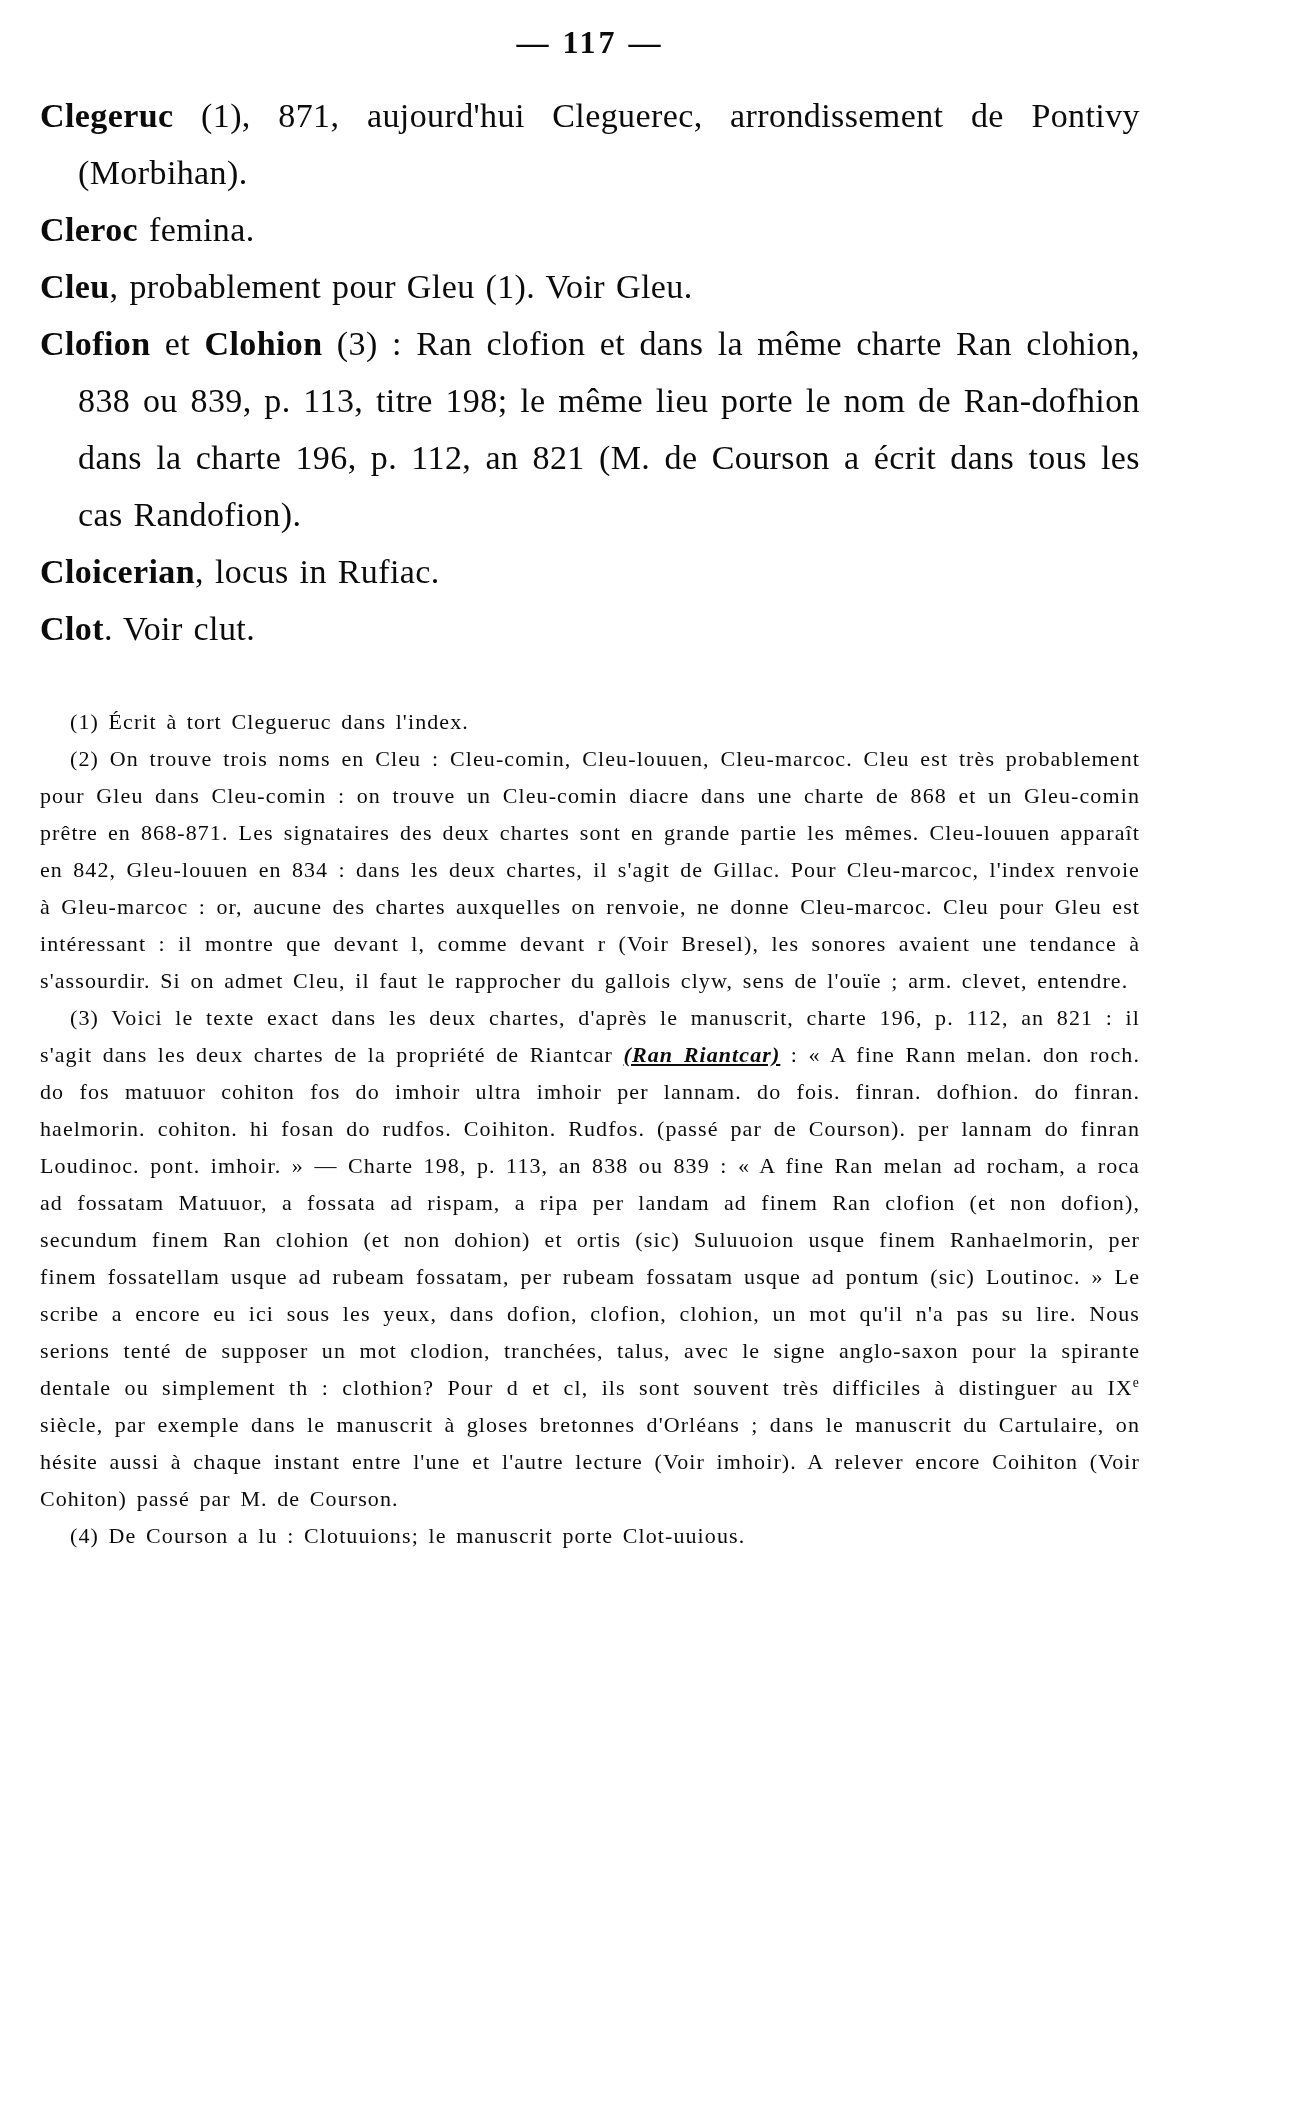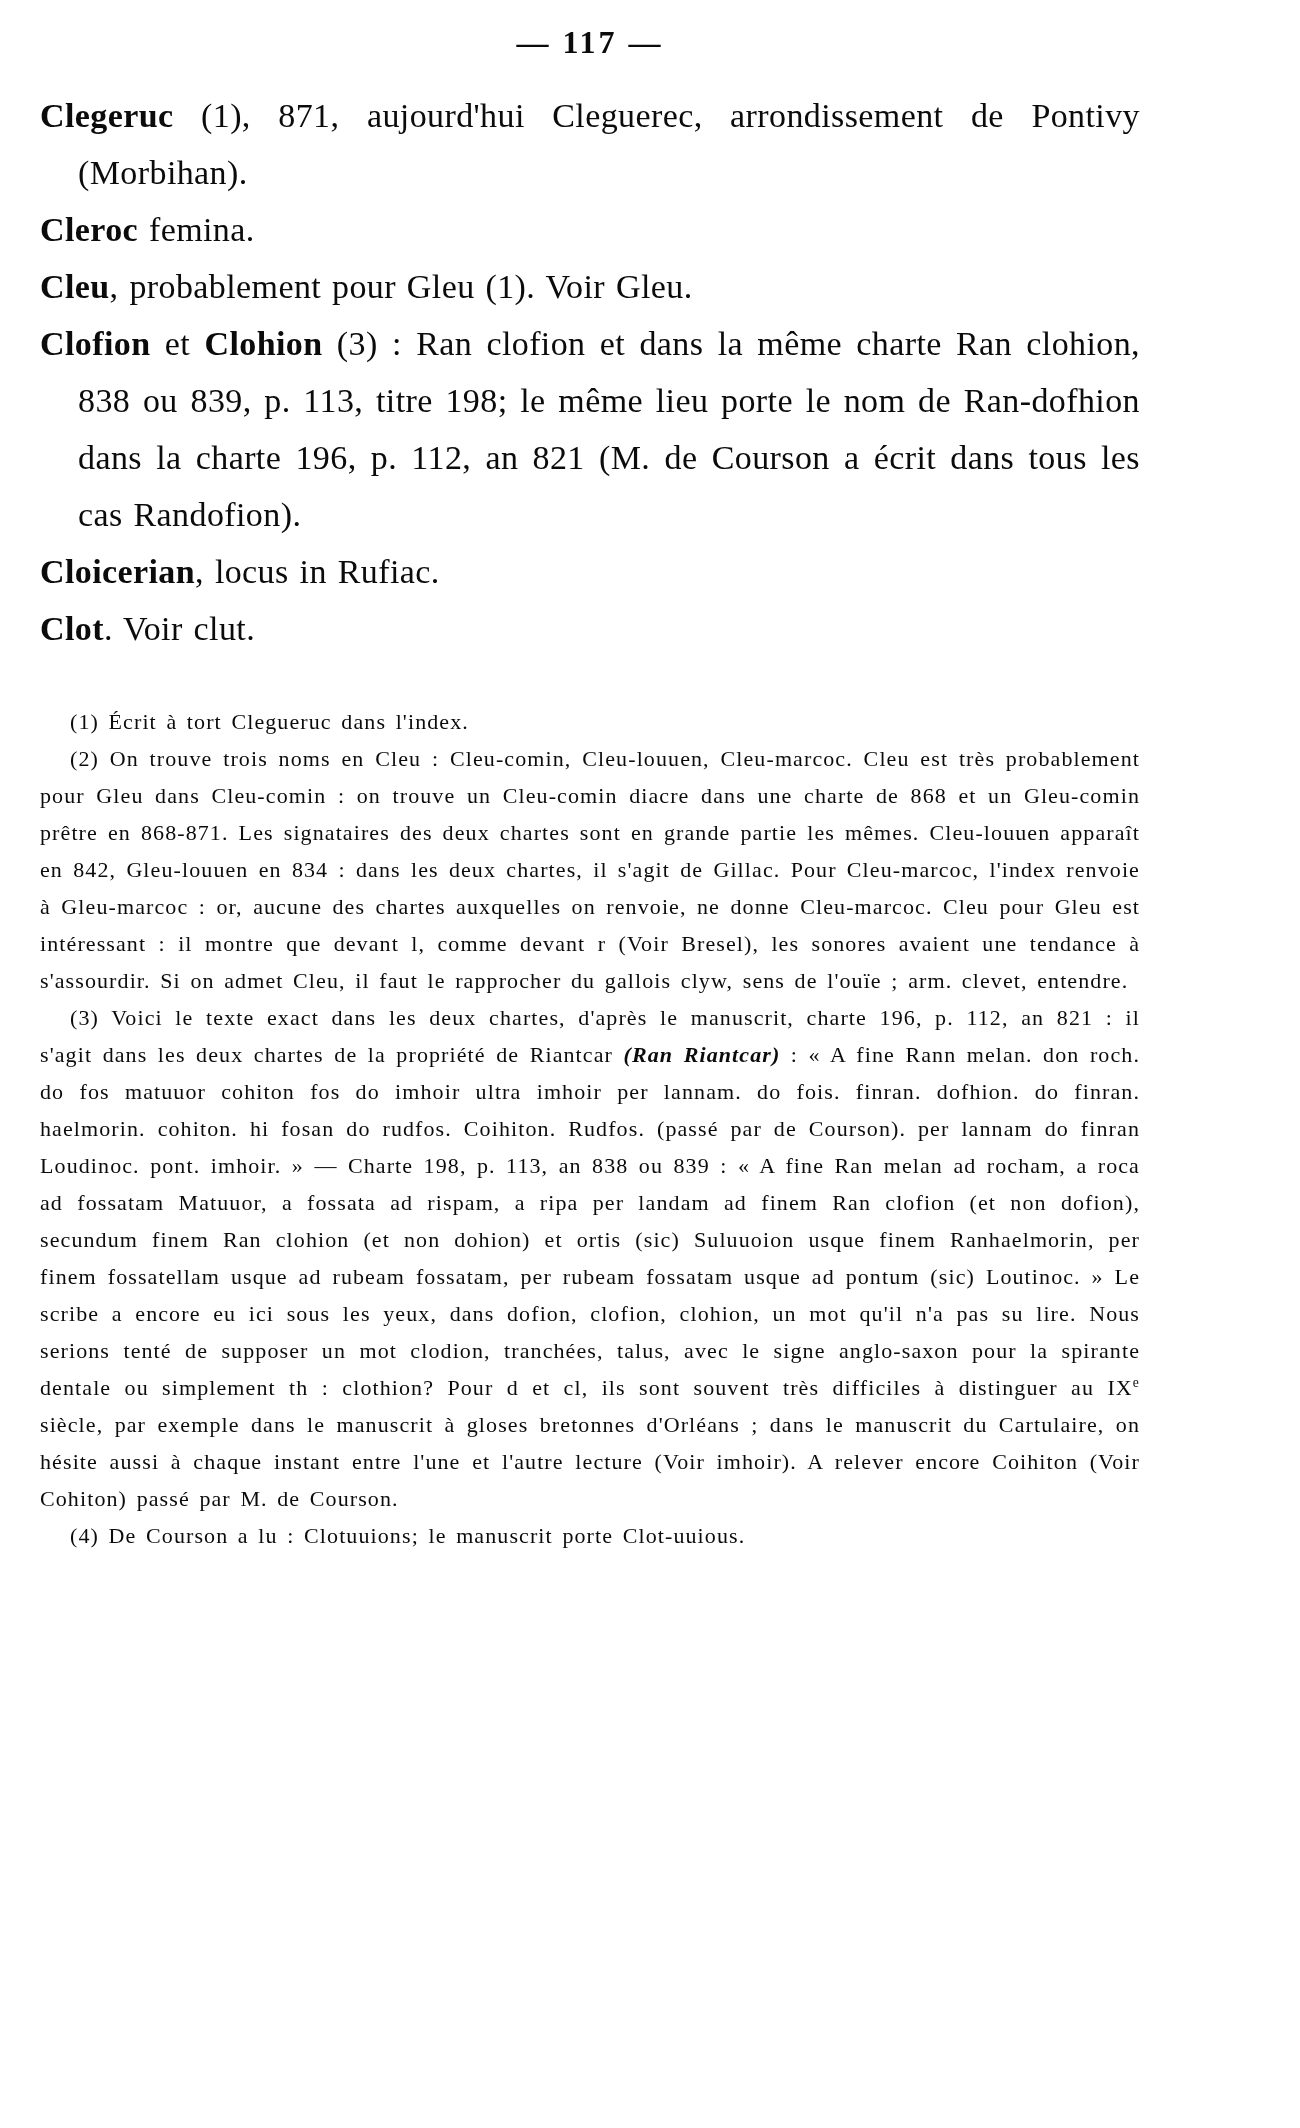--- a/index.html
+++ b/index.html
@@ -46,21 +46,21 @@
     margin: 0;
     font-size: 22px;
     line-height: 37px;
     text-align: justify;
     text-indent: 30px;
     letter-spacing: 1.1px;
     word-spacing: 3px;
   }
   .b  { font-weight: bold; }
   .i  { }
-  .bi { font-weight: bold; font-style: italic; }
+  .bi { font-weight: bold; font-style: italic; text-decoration: underline; }
   .sup { vertical-align: super; font-size: 0.62em; line-height: 0; }
 </style>
 </head>
 <body style="background: rgb(255, 255, 255); color: rgb(11, 11, 11);">
 
 <div class="page">
 
   <div class="page-number">— 117 —</div>
 
   <div class="entries">

